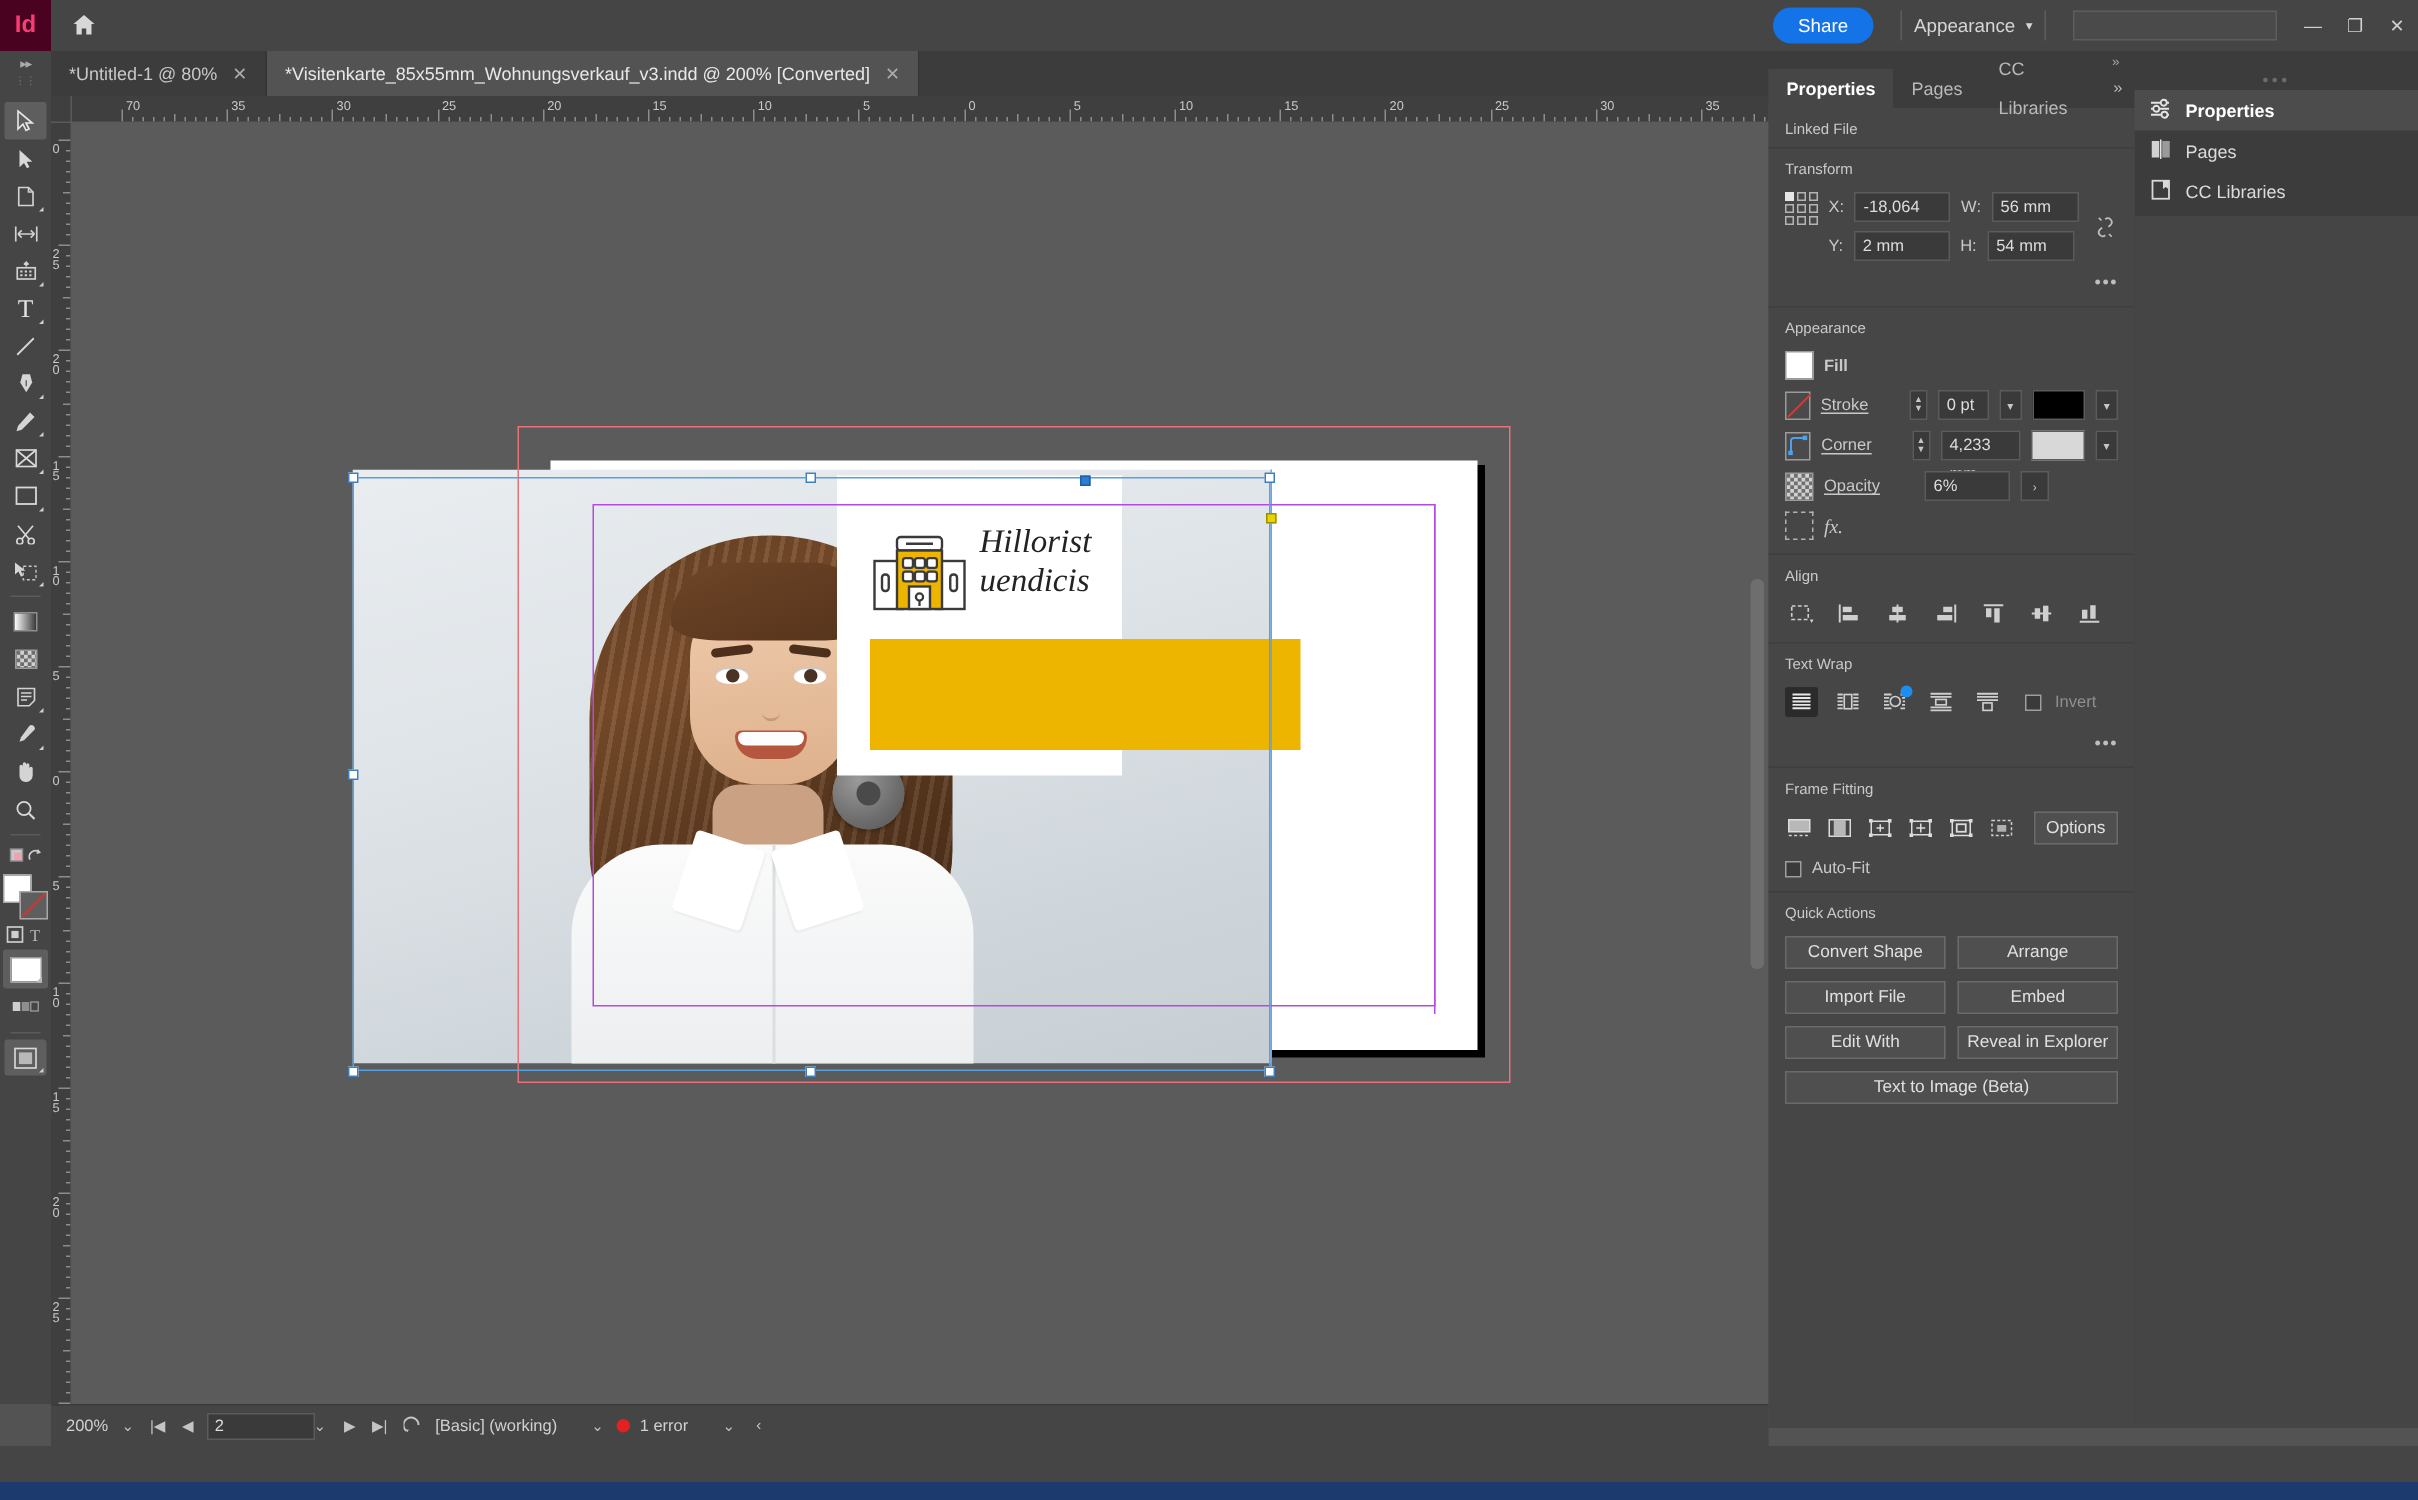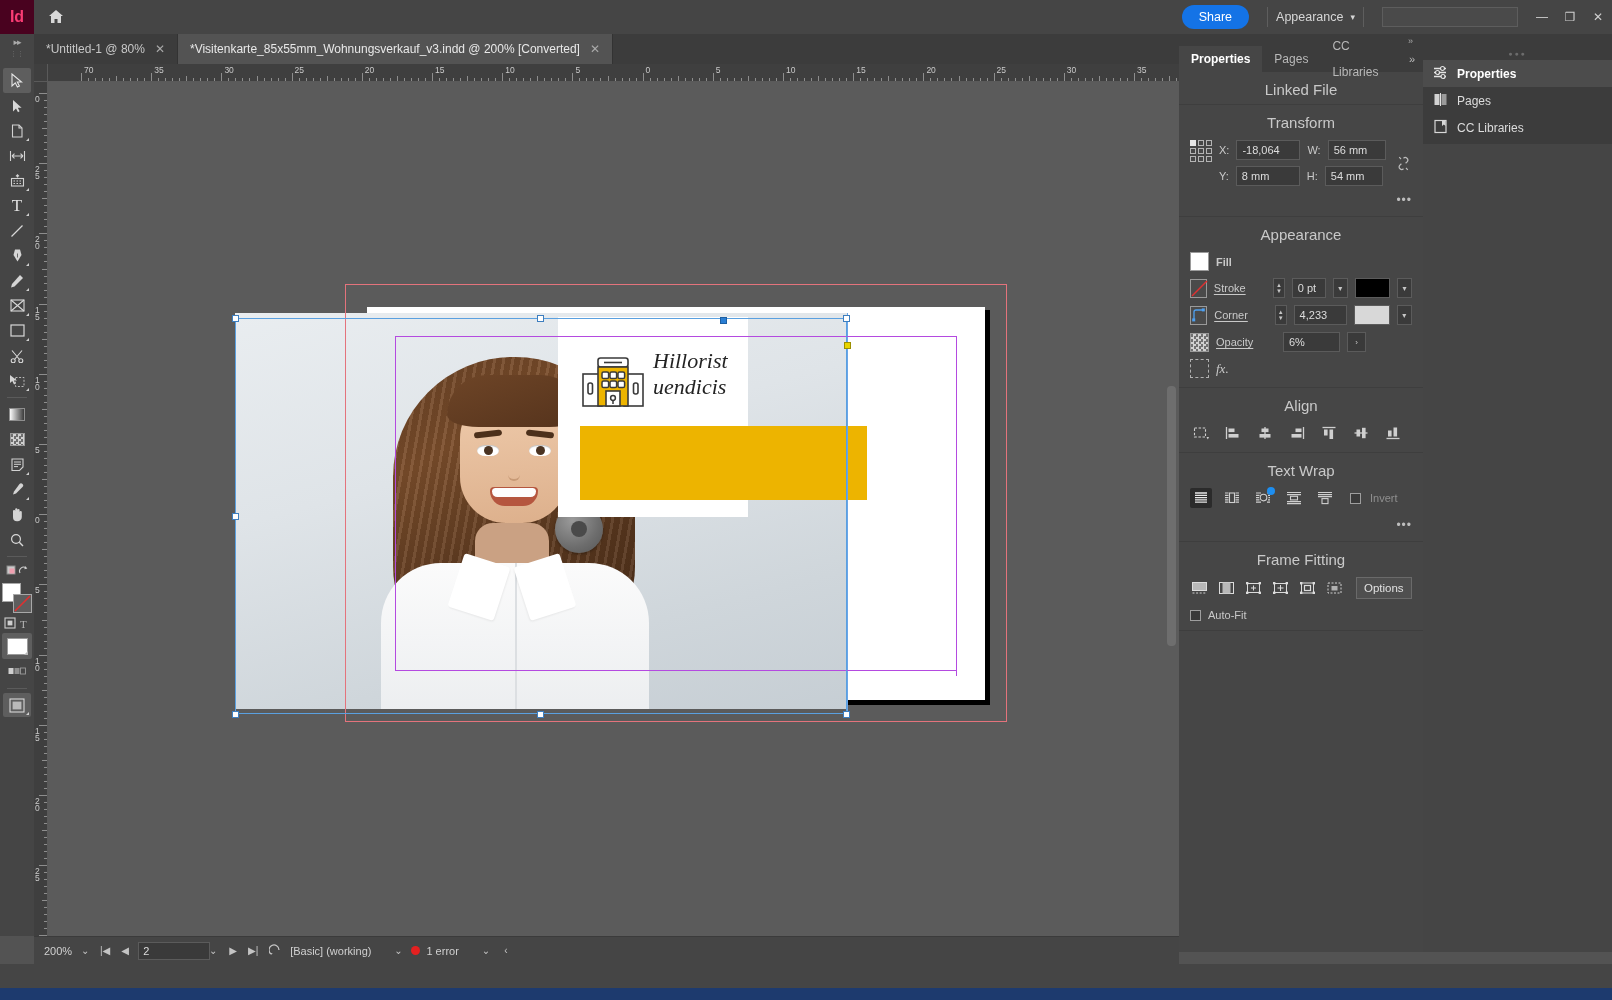--- a/index.html
+++ b/index.html
@@ -136,21 +136,21 @@
   .guide-v { position:absolute; width:1px; background:#6aa5e8; }
   .guide-v.m { background:#b44ae0; }
 
   
   .props { position:absolute; left:1179px; top:46px; width:244px; height:906px; background:#464646; }
   .ptabs { display:flex; align-items:center; height:26px; background:#3c3c3c; }
   .ptab { padding:0 12px; font-size:12px; line-height:26px; color:#b9b9b9; }
   .ptab.active { background:#464646; color:#fff; font-weight:bold; }
   .pchev { margin-left:auto; margin-right:8px; font-size:11px; color:#bbb; }
   .psec { padding:9px 11px 9px 11px; border-bottom:1px solid #3e3e3e; }
-  .plabel { font-size:15px; color:#c9c9c9; margin-bottom:9px;text-align:center; }
+  .plabel { font-size:10px; color:#c9c9c9; margin-bottom:9px; }
   .plabel.sub { margin-bottom:0; }
   .rowflex { display:flex; align-items:center; gap:7px; }
   .proxy { width:22px; height:22px; display:grid; grid-template-columns:repeat(3,1fr);
     grid-template-rows:repeat(3,1fr); gap:2px; }
   .proxy i { border:1px solid #b4b4b4; display:block; }
   .proxy i.on { background:#e6e6e6; border-color:#e6e6e6; }
   .fld { background:#3a3a3a; border:1px solid #5b5b5b; height:20px; font-size:11px;
     color:#ddd; padding:0 5px; line-height:19px; }
   .fldlbl { font-size:11px; color:#c9c9c9; }
   .swatch { width:19px; height:19px; border:1px solid #9a9a9a; background:#fff; }
@@ -853,21 +853,21 @@
         </div>
         <div style="flex:1;">
           <div class="rowflex" style="margin-bottom:6px;">
             <span class="fldlbl">X:</span>
             <div class="fld" style="width:64px;">-18,064 mm</div>
             <span class="fldlbl">W:</span>
             <div class="fld" style="width:58px;">56 mm</div>
           </div>
           <div class="rowflex">
             <span class="fldlbl">Y:</span>
-            <div class="fld" style="width:64px;">8 mm</div>
+            <div class="fld" style="width:64px;">2 mm</div>
             <span class="fldlbl">H:</span>
             <div class="fld" style="width:58px;">54 mm</div>
           </div>
         </div>
         <div style="width:14px;display:flex;align-items:center;height:46px;">
           <svg width="11" height="15" viewBox="0 0 11 15">
               <path d="M5.5 2.2 a2.6 2.6 0 0 1 3.8 3.5 L7.6 7.3" fill="none" stroke="#bcbcbc" stroke-width="1.2"></path>
               <path d="M5.5 12.8 a2.6 2.6 0 0 1-3.8-3.5 L3.4 7.7" fill="none" stroke="#bcbcbc" stroke-width="1.2"></path>
               <path d="M1.2 1.2 L3 3 M9.8 13.8 L8 12" stroke="#bcbcbc" stroke-width="1.1"></path>
             </svg>
@@ -1067,20 +1067,32 @@
             </svg>
           </div>
         <div class="qbtn" style="width:62px;margin-left:4px;">Options</div>
       </div>
       <div class="rowflex" style="margin-top:10px;">
         <div class="cbox"></div>
         <span class="fldlbl">Auto-Fit</span>
       </div>
     </div>
 
+    <div class="psec" style="border-bottom:none;">
+      <div class="plabel">Quick Actions</div>
+      <div style="display:grid;grid-template-columns:1fr 1fr;gap:8px;">
+        <div class="qbtn">Convert Shape</div>
+        <div class="qbtn">Arrange</div>
+        <div class="qbtn">Import File</div>
+        <div class="qbtn">Embed</div>
+        <div class="qbtn">Edit With</div>
+        <div class="qbtn">Reveal in Explorer</div>
+      </div>
+      <div class="qbtn" style="margin-top:8px;">Text to Image (Beta)</div>
+    </div>
   </div>
 
   <div class="collapse-tab">»</div>
   <div class="rdock">
     <div class="rdock-head">●●●</div>
     <div class="ditem active">
       <span>
         <svg width="15" height="15" viewBox="0 0 15 15">
             <path d="M1 3.5 h12 M1 7.5 h12 M1 11.5 h12" stroke="#e4e4e4" stroke-width="1.3"></path>
             <circle cx="9.5" cy="3.5" r="2" fill="#4a4a4a" stroke="#e4e4e4" stroke-width="1.2"></circle>

